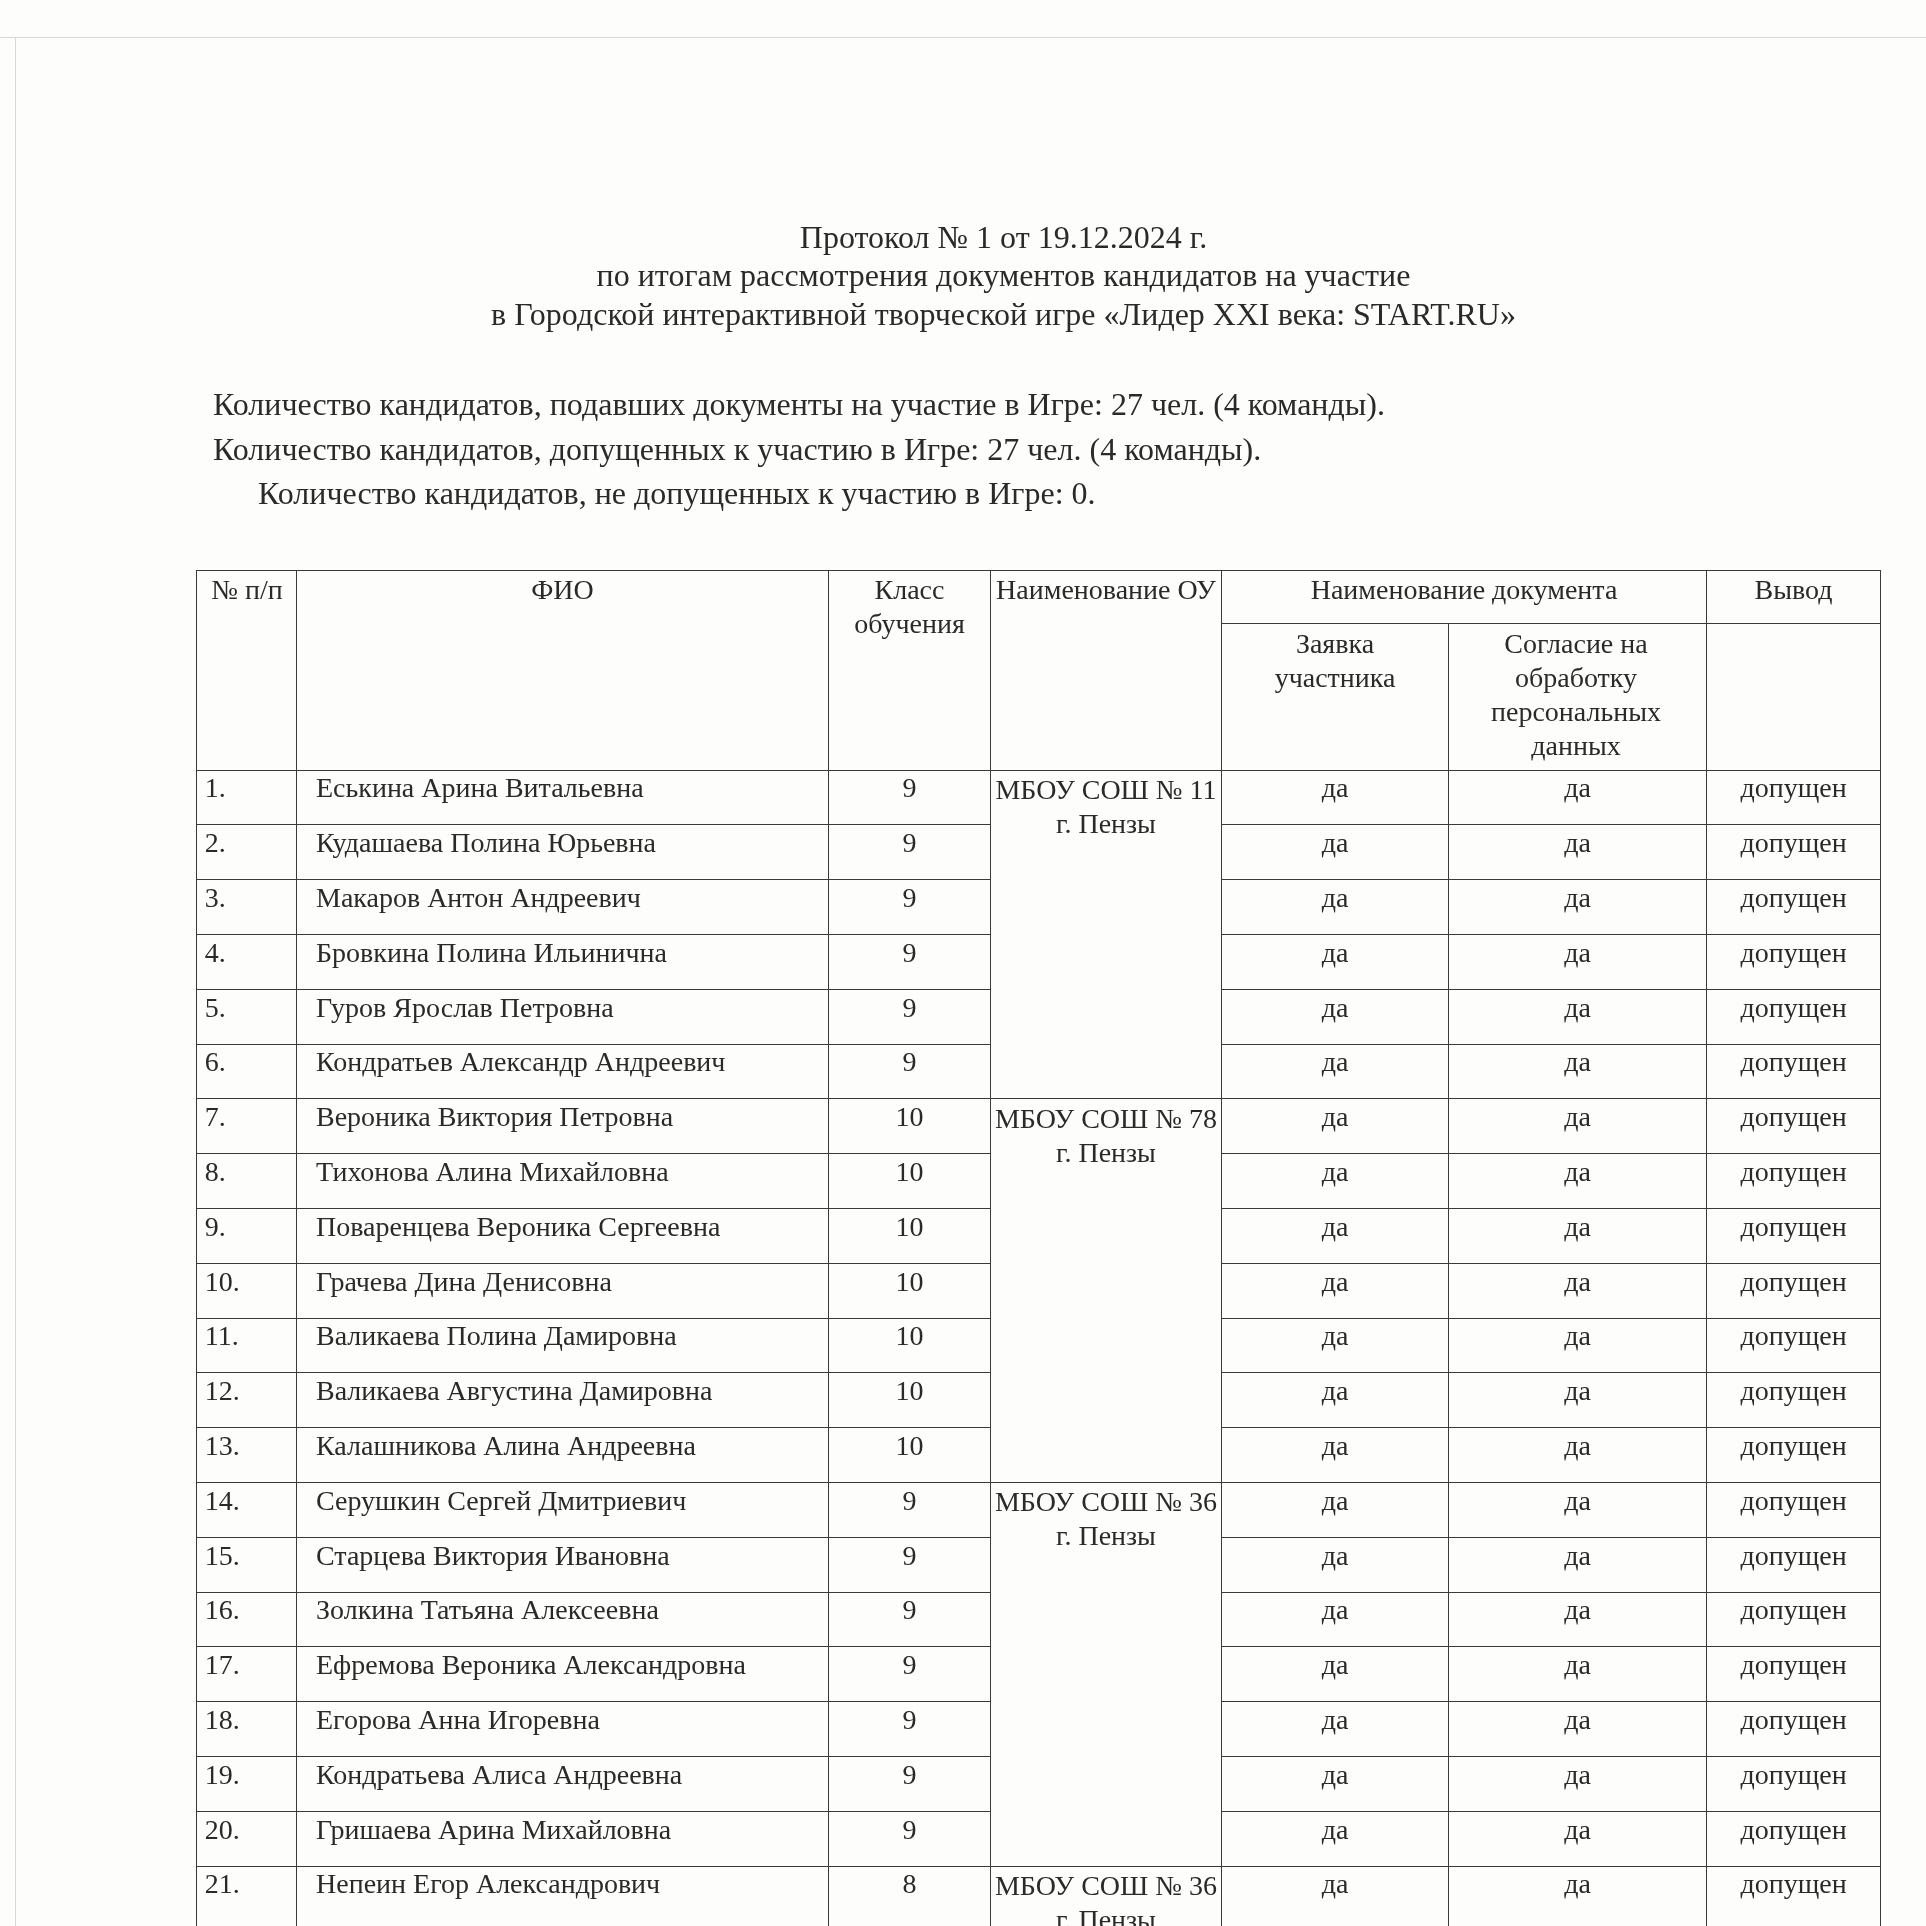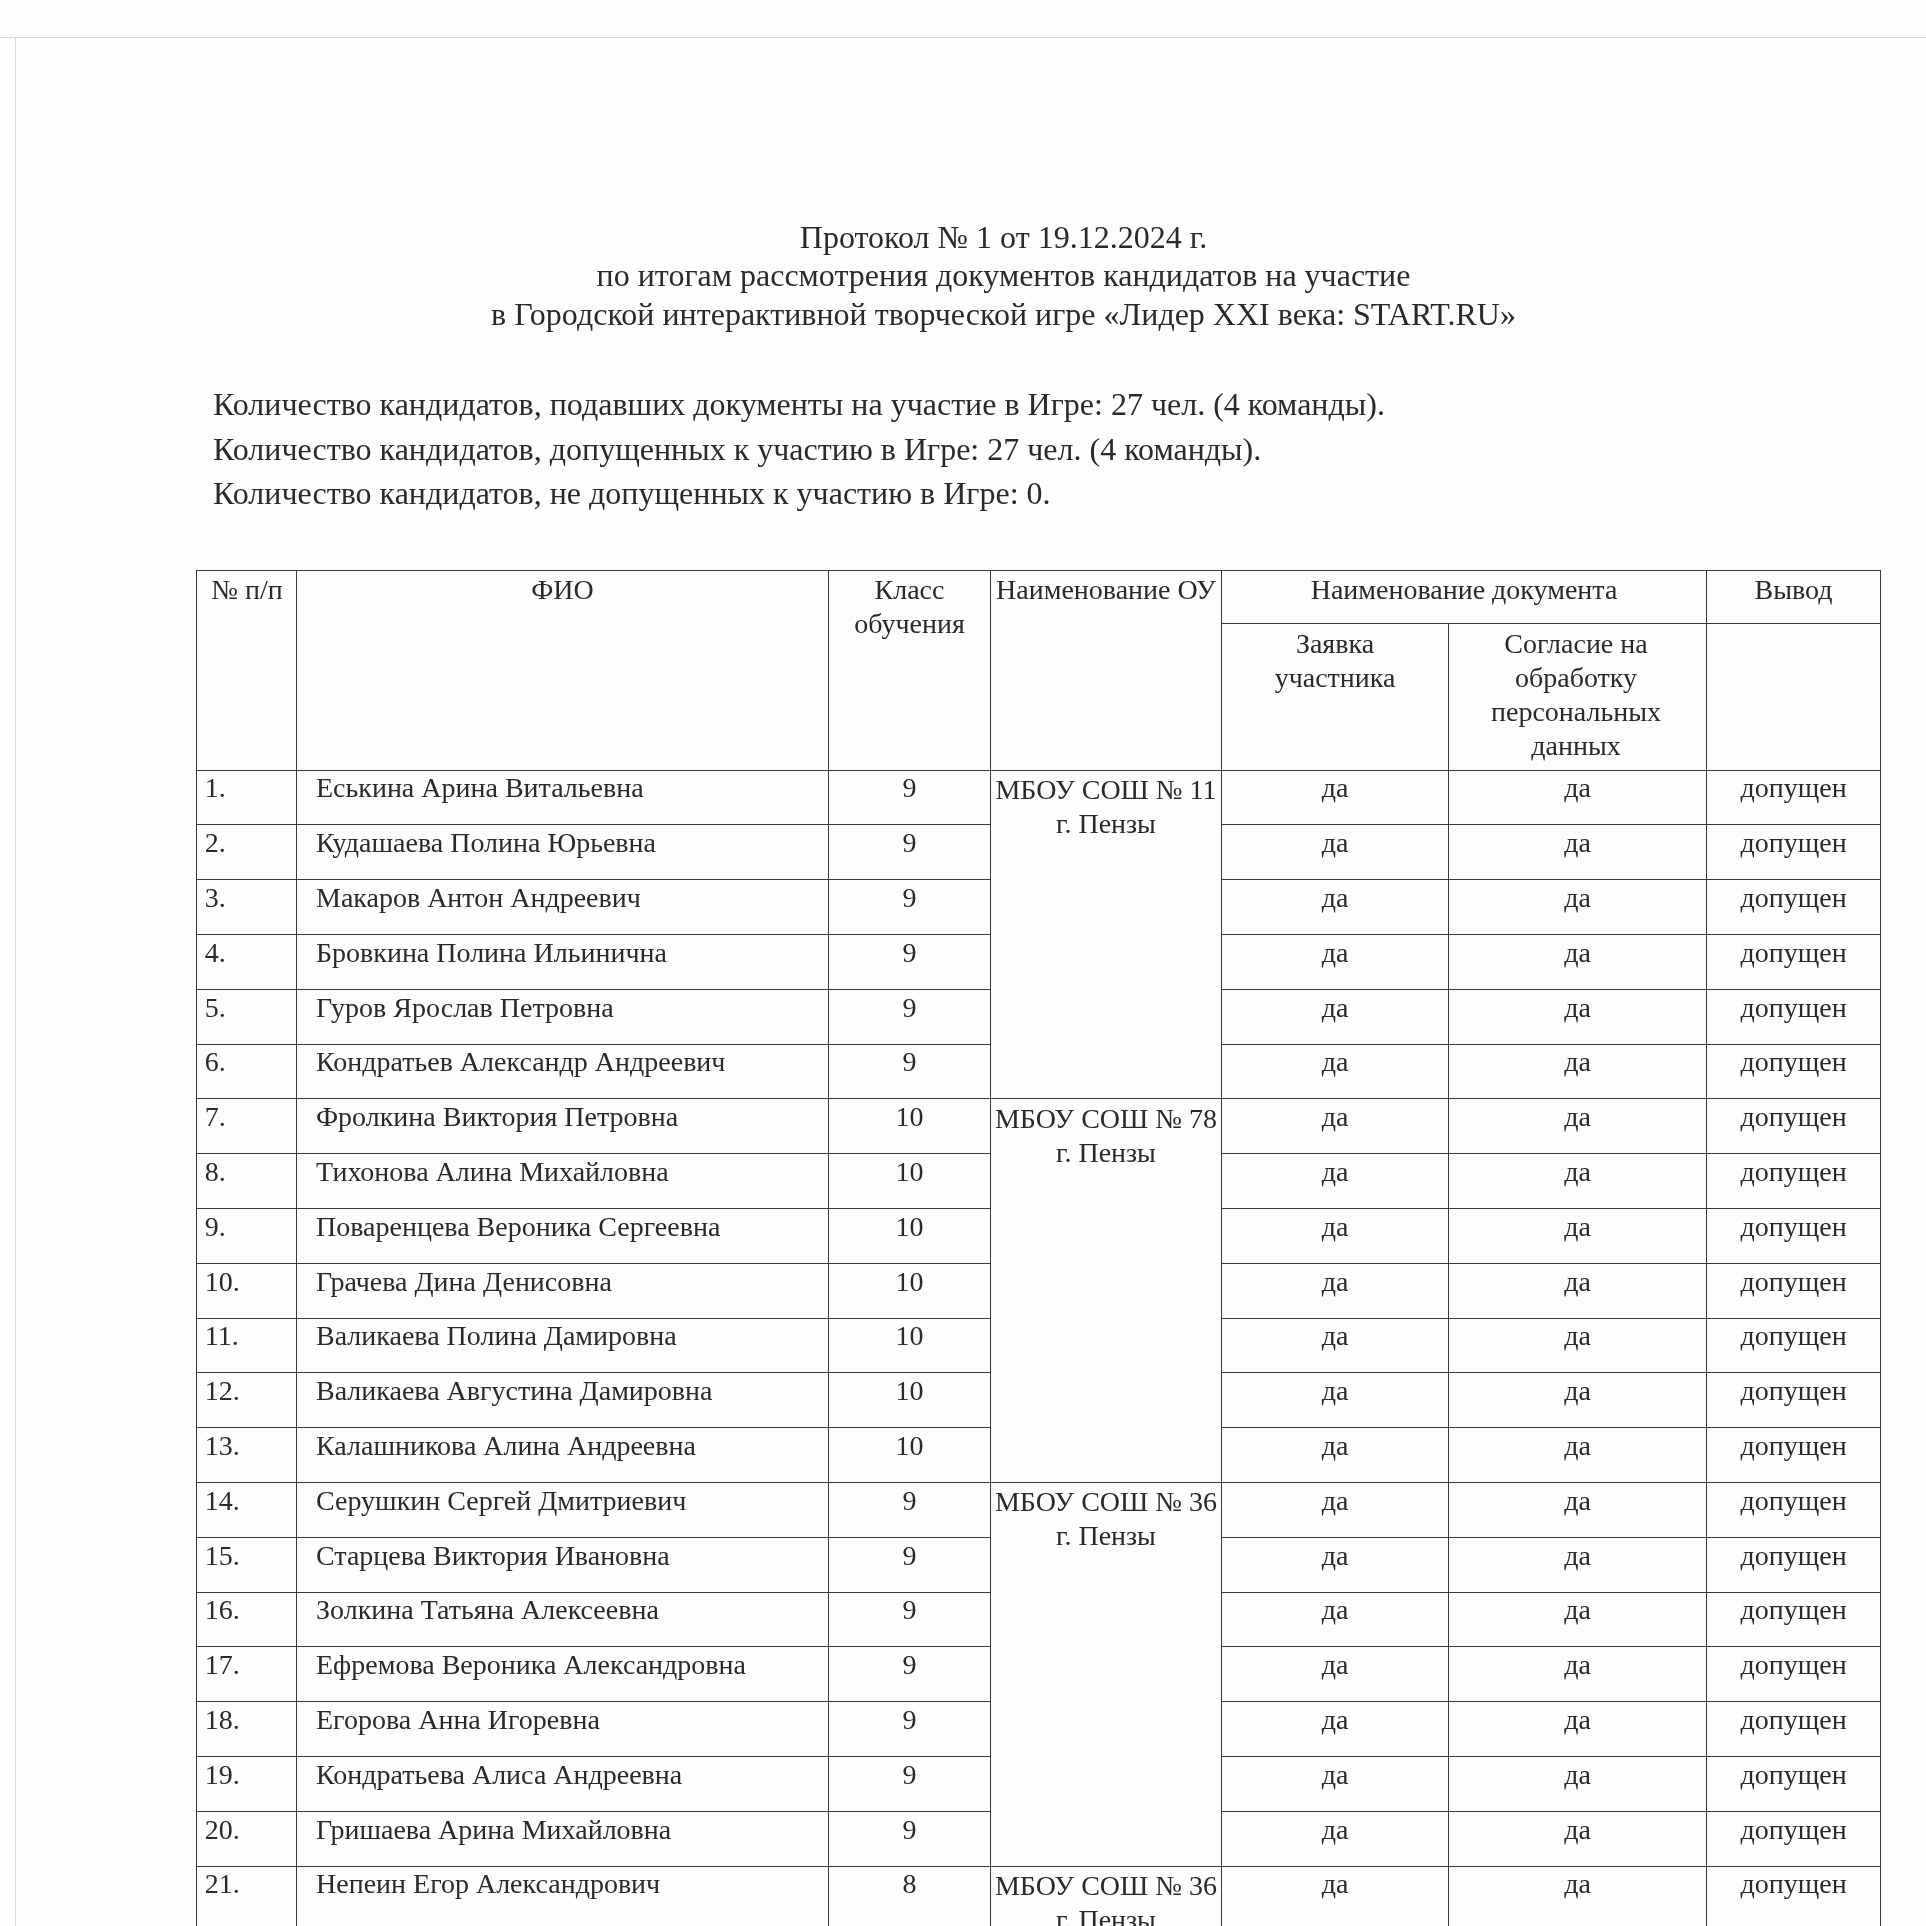--- a/index.html
+++ b/index.html
@@ -5,21 +5,21 @@
   html, body { margin: 0; padding: 0; background: #fdfdfb; }
   body { width: 1965px; height: 2703px; position: relative; overflow: hidden;
          font-family: "Liberation Serif", "DejaVu Serif", serif; color: #2a2a2a; }
   .page-border-top { position: absolute; left: 0; top: 37px; width: 1965px; height: 1.2px; background: #d8d8d8; }
   .page-border-left { position: absolute; left: 14.6px; top: 37px; width: 1.2px; height: 2658px; background: #d8d8d8; }
   .title { position: absolute; left: 0; width: 1965px; text-align: center; font-size: 32px; line-height: 39px; }
   .t1 { top: 218px; padding-left: 42px; box-sizing: border-box; }
   .t2 { top: 256px; padding-left: 42px; box-sizing: border-box; }
   .t3 { top: 295px; padding-left: 42px; box-sizing: border-box; }
   .summary { position: absolute; left: 213px; font-size: 32px; line-height: 39px; white-space: nowrap; }
-  .s1 { top: 385px; } .s2 { top: 430px; } .s3 { top: 474px; }
+  .s1 { top: 385px; } .s2 { top: 430px; } .s3 { top: 474px; margin-left: 45px; }
 
   table.protocol { position: absolute; left: 196px; top: 570px; width: 1684px; border-collapse: collapse; table-layout: fixed; font-size: 28px; }
   table.protocol td, table.protocol th { border: 1.5px solid #3a3a3a; padding: 0; font-weight: normal; vertical-align: top; }
   table.protocol th { line-height: 34px; text-align: center; padding-top: 2.3px; }
   col.c-num { width: 100px; } col.c-fio { width: 532px; } col.c-cls { width: 162px; }
   col.c-ou { width: 231px; } col.c-req { width: 227px; } col.c-agr { width: 258px; } col.c-res { width: 174px; }
   tr.hdr1 th { height: 50px; }
   tr.hdr2 th { height: 143px; }
   tr.row td { height: 53px; line-height: 33px; padding-top: 0.8px; }
   td.num { padding-left: 7.7px !important; text-align: left; }
@@ -112,21 +112,21 @@
       <tr class="row">
         <td class="num">6.</td>
         <td class="fio">Кондратьев Александр Андреевич</td>
         <td class="cls">9</td>
         <td class="req">да</td>
         <td class="agr">да</td>
         <td class="res">допущен</td>
       </tr>
       <tr class="row">
         <td class="num">7.</td>
-        <td class="fio">Фролкина Виктория Петровна</td>
+        <td class="fio">Вероника Виктория Петровна</td>
         <td class="cls">10</td>
         <td class="ou" rowspan="7">МБОУ СОШ № 78 г. Пензы</td>
         <td class="req">да</td>
         <td class="agr">да</td>
         <td class="res">допущен</td>
       </tr>
       <tr class="row">
         <td class="num">8.</td>
         <td class="fio">Тихонова Алина Михайловна</td>
         <td class="cls">10</td>

